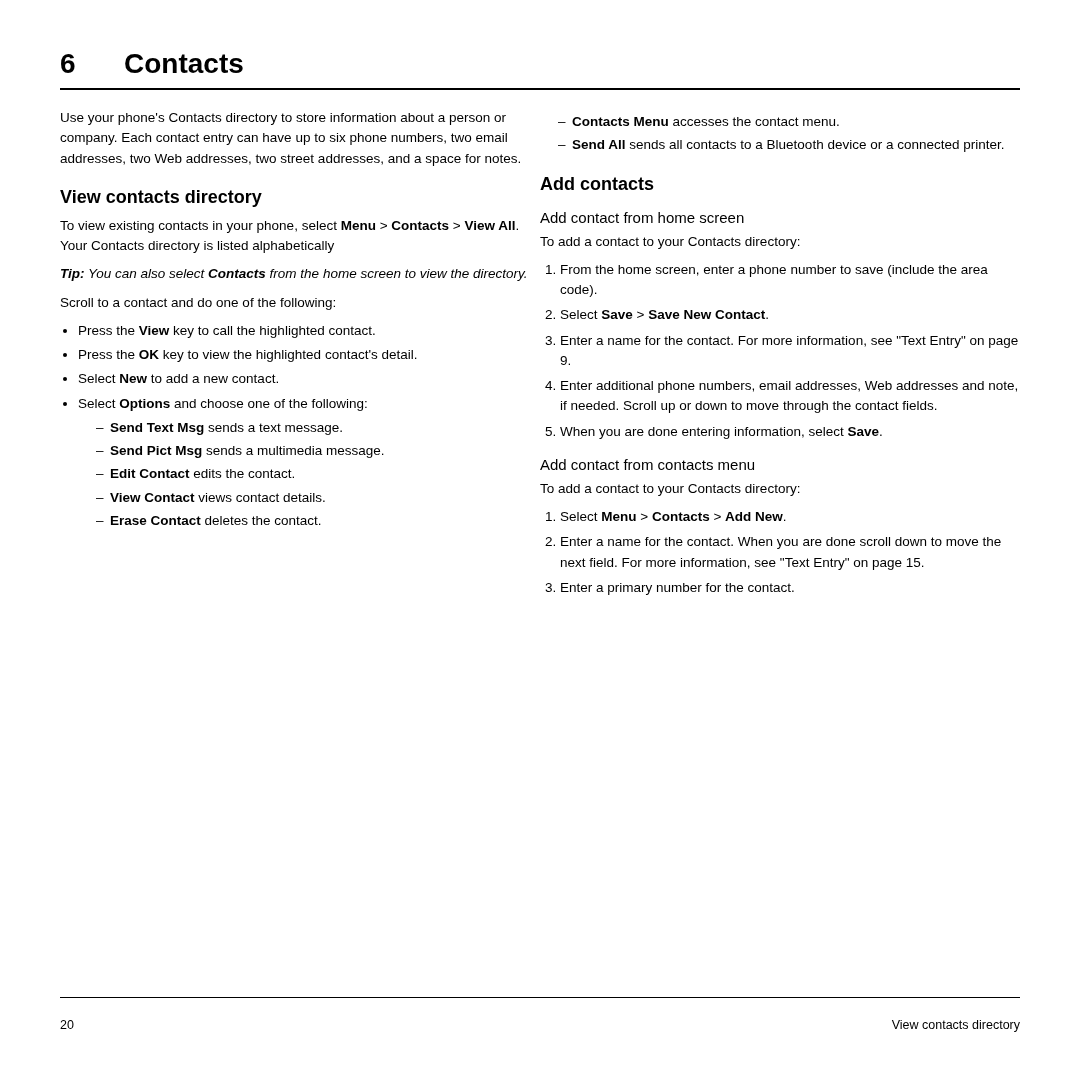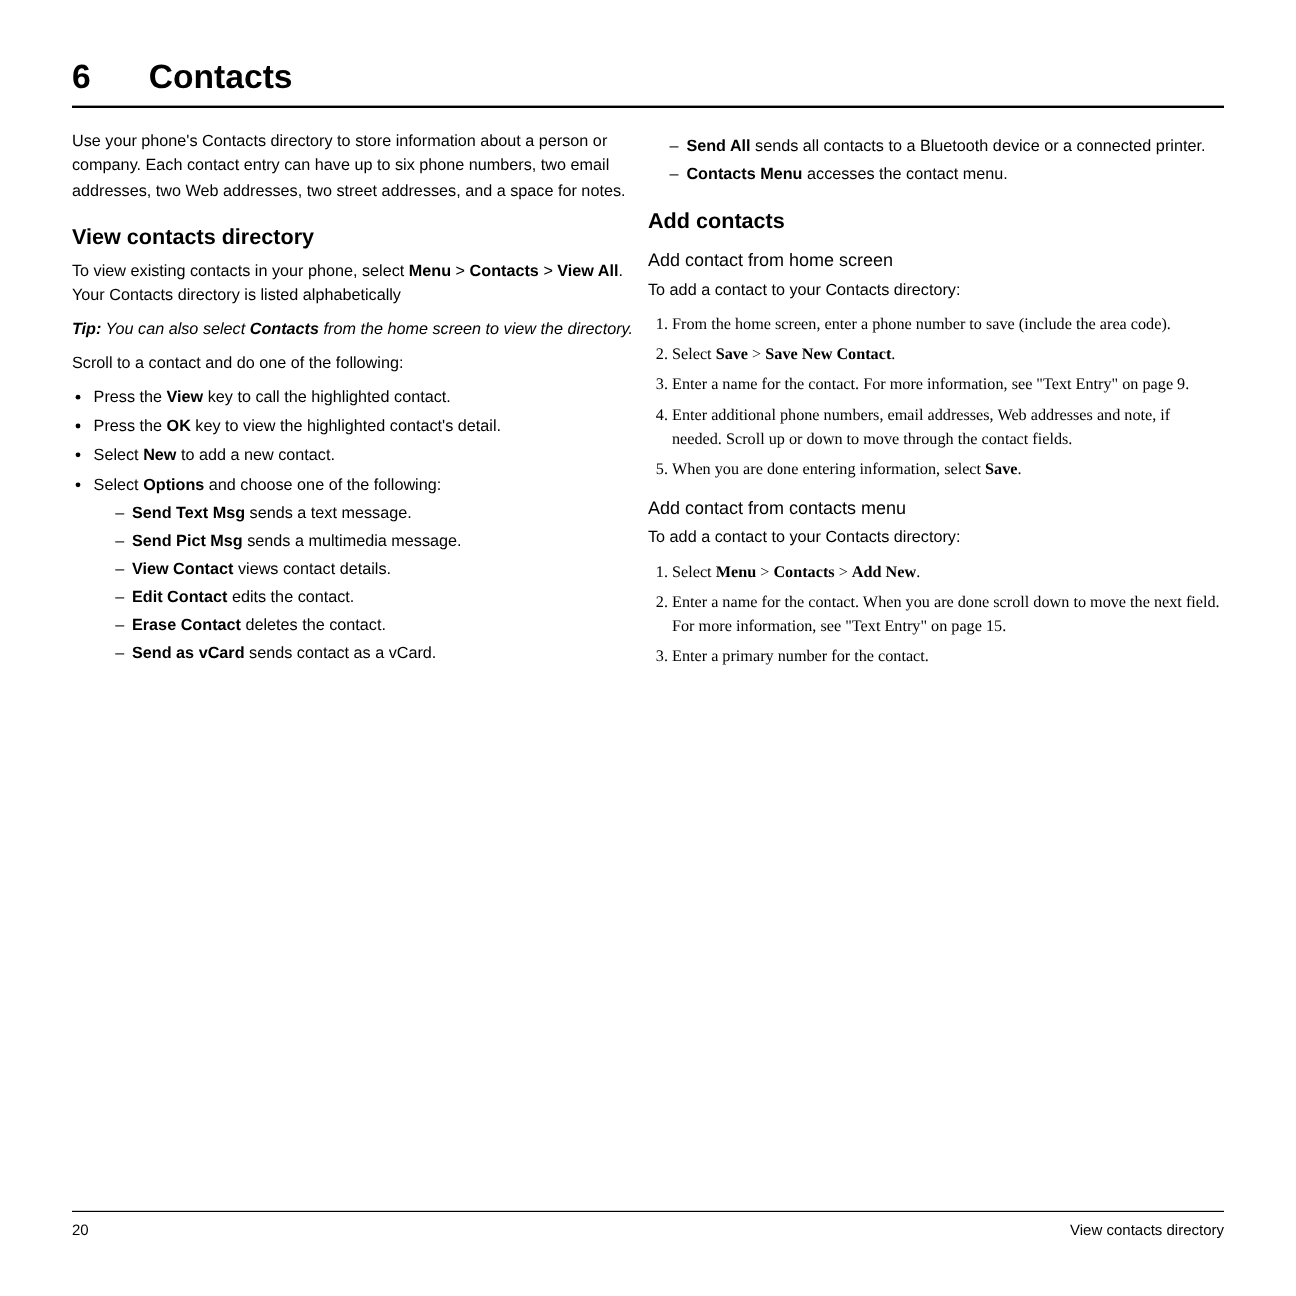--- a/index.html
+++ b/index.html
@@ -94,32 +94,31 @@
       padding-left: 14px;
     }
     .sub-list li::before {
       content: "–";
       position: absolute;
       left: 0;
     }
     ol {
       margin-left: 20px;
       margin-bottom: 8px;
-      font-family: Liberation Serif, serif;
     }
     ol li {
       margin-bottom: 5px;
       line-height: 1.5;
     }
     .footer {
       display: flex;
       flex-direction: row;
       justify-content: space-between;
       border-top: 1px solid #000;
-      padding-top: 8px;
+      padding-top: 20px;
       margin-top: 12px;
       font-size: 12.5px;
     }
   </style>
 </head>
 <body>
 
 <div class="page">
 
   <div class="chapter-header">
@@ -145,34 +144,33 @@
       <p>Scroll to a contact and do one of the following:</p>
 
       <ul>
         <li>Press the <strong>View</strong> key to call the highlighted contact.</li>
         <li>Press the <strong>OK</strong> key to view the highlighted contact's detail.</li>
         <li>Select <strong>New</strong> to add a new contact.</li>
         <li>Select <strong>Options</strong> and choose one of the following:
           <ul class="sub-list">
             <li><strong>Send Text Msg</strong> sends a text message.</li>
             <li><strong>Send Pict Msg</strong> sends a multimedia message.</li>
+            <li><strong>Edit Contact</strong> edits the contact.</li>
             <li><strong>View Contact</strong> views contact details.</li>
-            <li><strong>Edit Contact</strong> edits the contact.</li>
             <li><strong>Erase Contact</strong> deletes the contact.</li>
-            <li><strong>Send as vCard</strong> sends contact as a vCard.</li>
           </ul>
         </li>
       </ul>
     </div>
 
     <div class="col-right">
 
       <ul class="sub-list" style="margin-bottom:14px;">
+        <li><strong>Contacts Menu</strong> accesses the contact menu.</li>
         <li><strong>Send All</strong> sends all contacts to a Bluetooth device or a connected printer.</li>
-        <li><strong>Contacts Menu</strong> accesses the contact menu.</li>
       </ul>
 
       <div class="section-title">Add contacts</div>
 
       <div class="section-title-sm">Add contact from home screen</div>
 
       <p>To add a contact to your Contacts directory:</p>
 
       <ol>
         <li>From the home screen, enter a phone number to save (include the area code).</li>

